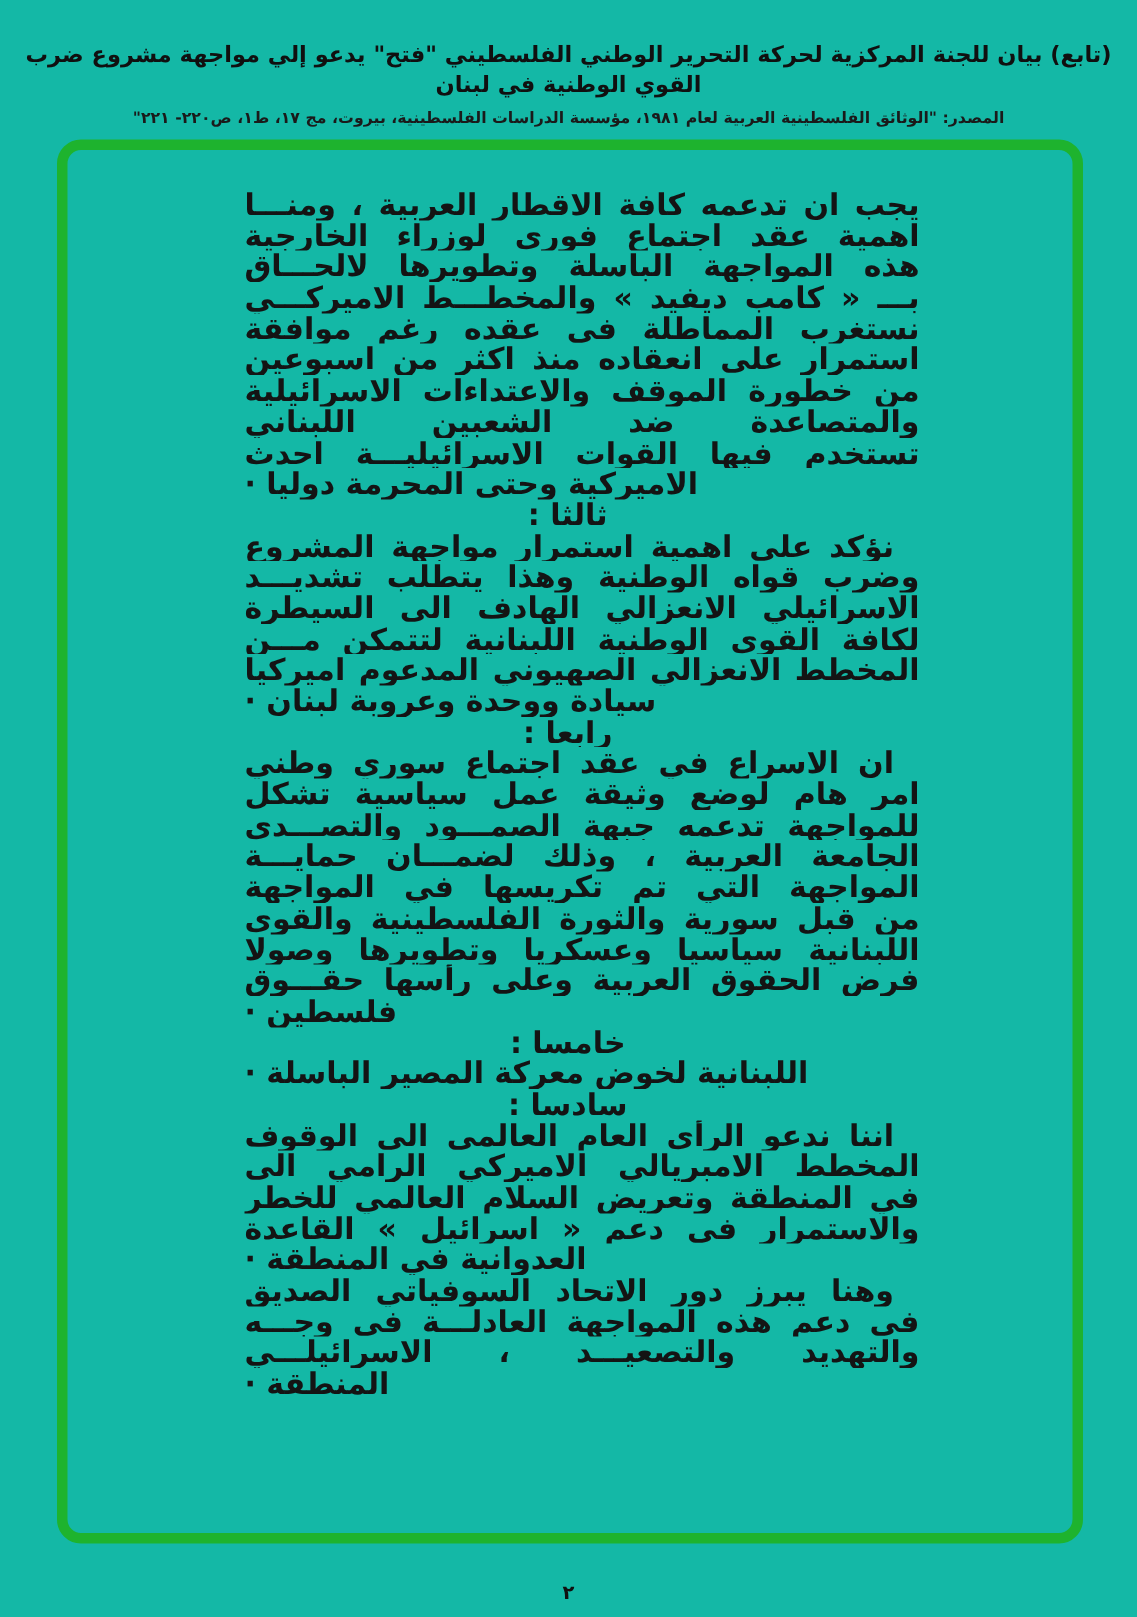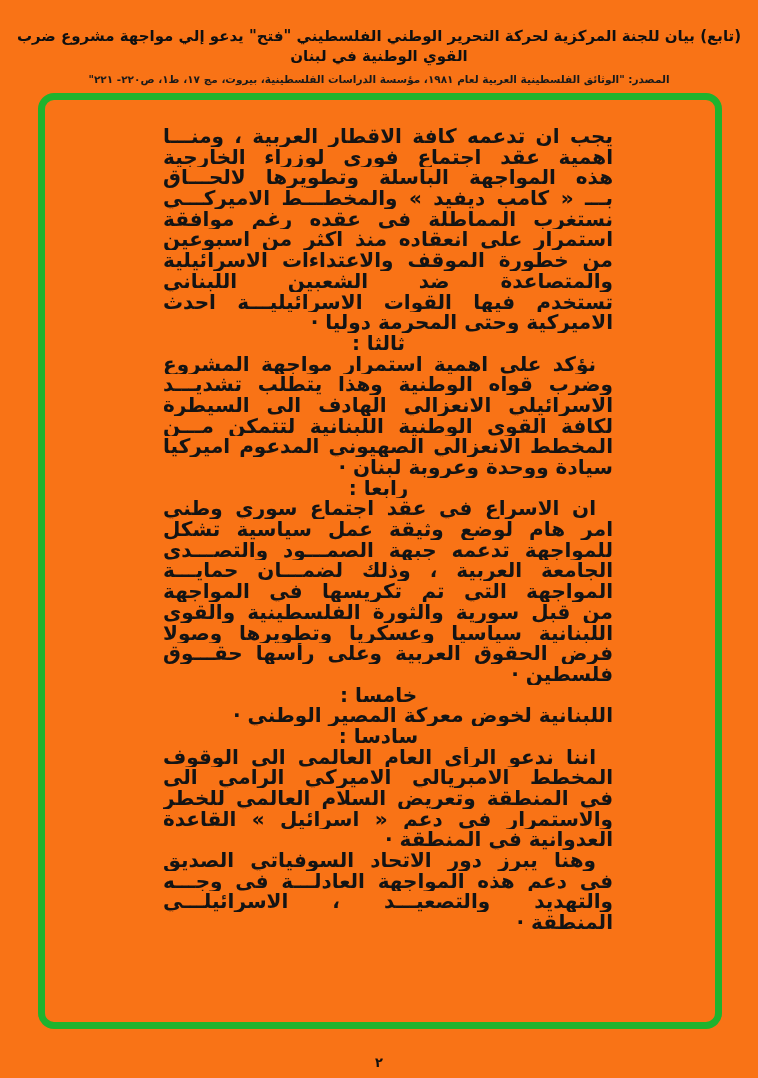--- a/index.html
+++ b/index.html
@@ -5,21 +5,21 @@
   html, body { margin: 0; padding: 0; }
   body {
     width: 758px; height: 1078px;
     background: #ffffff;
     font-family: "DejaVu Sans", sans-serif;
     overflow: hidden;
   }
   .page {
     position: relative;
     width: 758px; height: 1078px;
-    background: #f97316;
+    background: #14b8a6;
   }
   .doc-title {
     direction: rtl;
     text-align: center;
     font-weight: bold;
     font-size: 15px;
     color: #101010;
     padding: 26px 14px 0 14px;
     line-height: 20px;
   }
@@ -57,21 +57,21 @@
   .line.justify {
     text-align: justify;
     text-align-last: justify;
   }
   .line.justify-indent {
     text-align: justify;
     text-align-last: justify;
     padding-right: 17px;
   }
   .line.end {
-    text-align: right;
+    text-align: left;
   }
   .line.heading {
     text-align: center;
     padding-right: 19px;
   }
   .page-number {
     position: absolute;
     left: 0; right: 0;
     bottom: 8px;
     text-align: center;
@@ -113,21 +113,21 @@
       <div class="line justify-indent">ان الاسراع في عقد اجتماع سوري وطني لبنانـــي</div>
       <div class="line justify">امر هام لوضع وثيقة عمل سياسية تشكل برنامجـــا</div>
       <div class="line justify">للمواجهة تدعمه جبهة الصمـــود والتصـــدي ودول</div>
       <div class="line justify">الجامعة العربية ، وذلك لضمـــان حمايـــة سياســـة</div>
       <div class="line justify">المواجهة التي تم تكريسها في المواجهة القائمة الآن</div>
       <div class="line justify">من قبل سورية والثورة الفلسطينية والقوى الوطنية</div>
       <div class="line justify">اللبنانية سياسيا وعسكريا وتطويرها وصولا الـــى</div>
       <div class="line justify">فرض الحقوق العربية وعلى رأسها حقـــوق شعـــب</div>
       <div class="line end">فلسطين ·</div>
       <div class="line heading">خامسا :</div>
-      <div class="line end">اللبنانية لخوض معركة المصير الوطني ·</div>
+      <div class="line end">اللبنانية لخوض معركة المصير الباسلة ·</div>
       <div class="line heading">سادسا :</div>
       <div class="line justify-indent">اننا ندعو الرأي العام العالمي الى الوقوف في وجـــه</div>
       <div class="line justify">المخطط الامبريالي الاميركي الرامي الى توتير الوضع</div>
       <div class="line justify">في المنطقة وتعريض السلام العالمي للخطر مـــن خلال</div>
       <div class="line justify">والاستمرار في دعم « اسرائيل » القاعدة الاميركيـــة</div>
       <div class="line end">العدوانية في المنطقة ·</div>
       <div class="line justify-indent">وهنا يبرز دور الاتحاد السوفياتي الصديق بوقفته</div>
       <div class="line justify">في دعم هذه المواجهة العادلـــة في وجـــه العـــدوان</div>
       <div class="line justify">والتهديد والتصعيـــد ، الاسرائيلـــي الاميركـــي في</div>
       <div class="line end">المنطقة ·</div>

